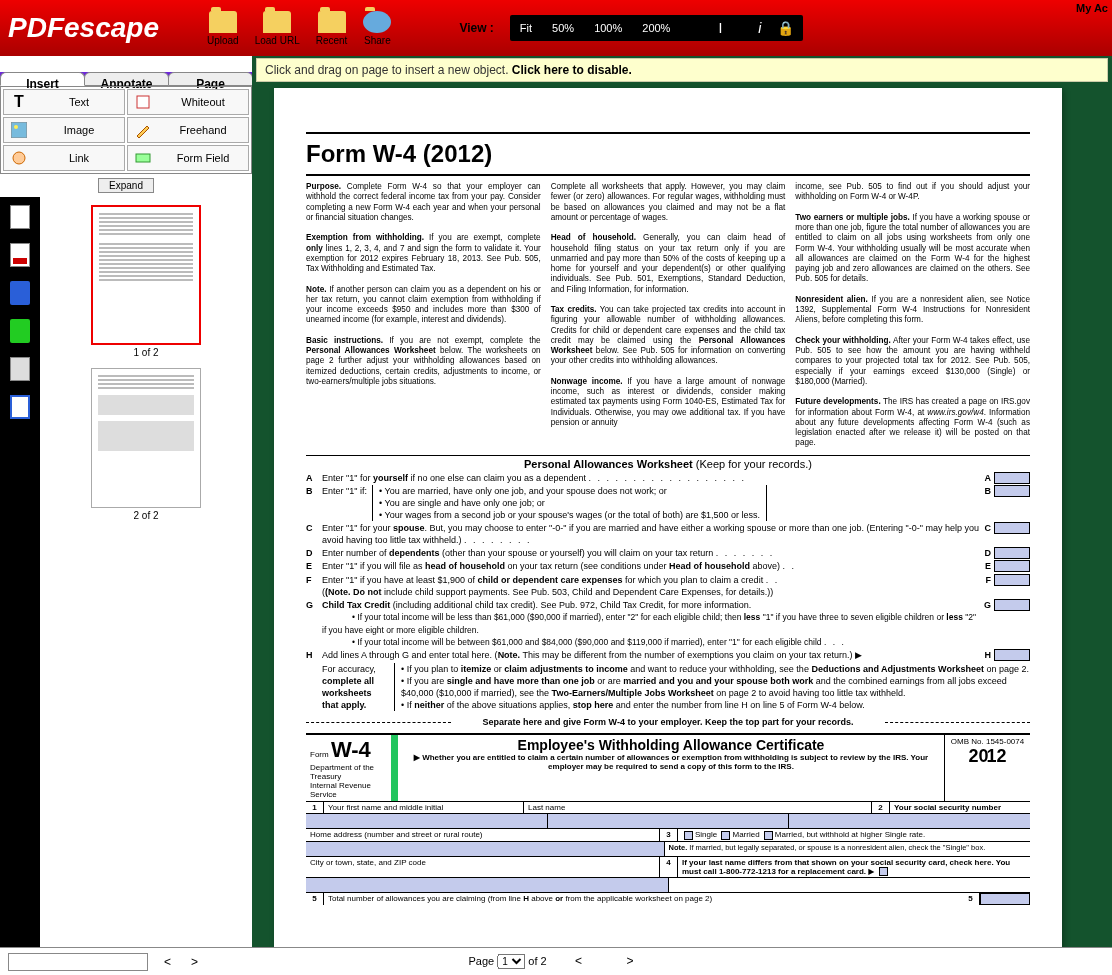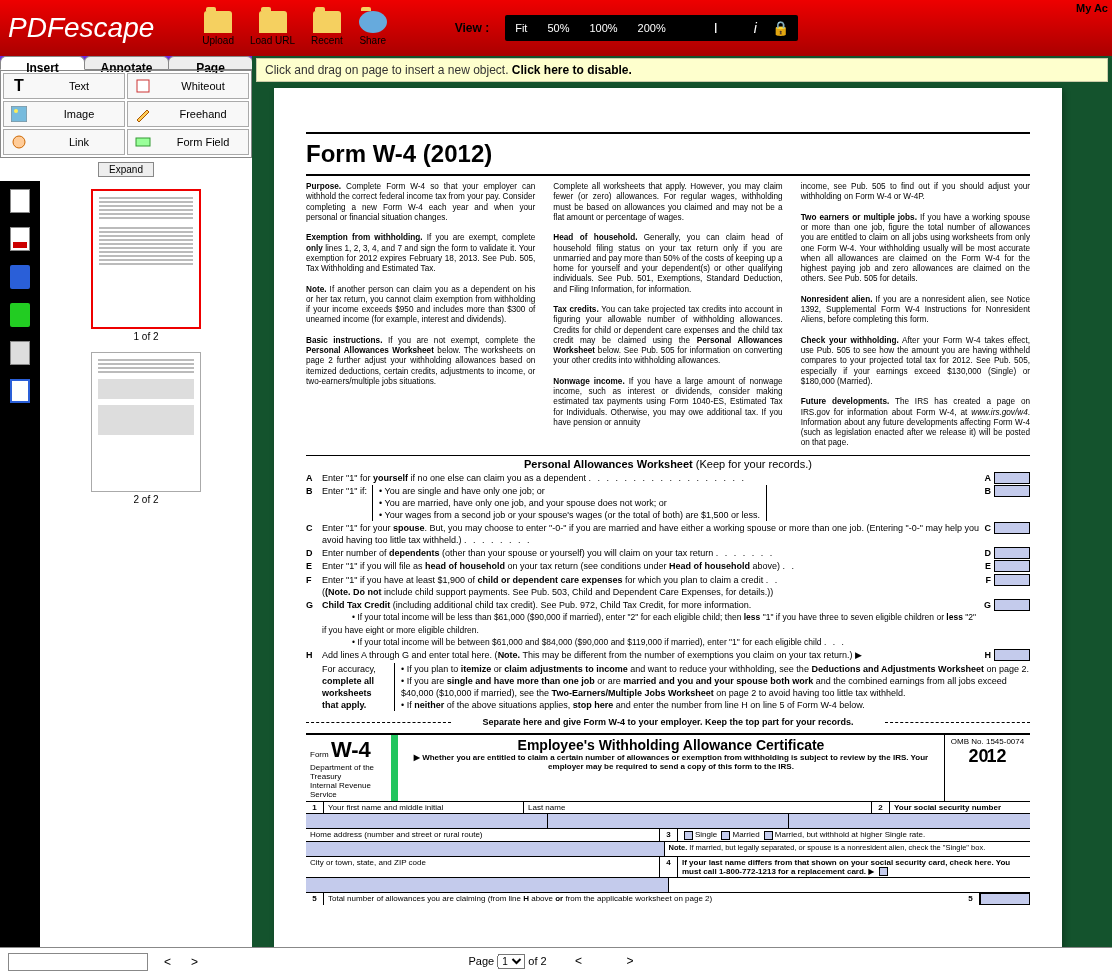--- a/index.html
+++ b/index.html
@@ -1,32 +1,32 @@
 <!DOCTYPE html>
 <html><head>
 <meta charset="utf-8">
 <style>
 * { box-sizing: border-box; margin: 0; padding: 0; }
 body { font-family: Arial, sans-serif; font-size: 11px; width: 1112px; height: 975px; overflow: hidden; background: #fff; }
 .topbar { height: 56px; background: linear-gradient(#e00,#a00); display: flex; align-items: center; padding: 0 8px; position: relative; }
-.logo { font-size: 28px; font-weight: normal; color: #fff; font-style: italic; margin-right: 40px; }
+.logo { font-size: 28px; font-weight: bold; color: #fff; font-style: italic; margin-right: 40px; }
 .logo .p { color: #fff; }
 .tbbtn { display: flex; flex-direction: column; align-items: center; color: #000; font-size: 10px; margin: 0 8px; cursor: pointer; }
 .tbbtn .ic { width: 28px; height: 22px; background: #f5d060; border-radius: 3px 3px 0 0; margin-bottom: 2px; position: relative; }
 .tbbtn .ic::before { content:""; position:absolute; top:-4px; left:2px; width:10px; height:4px; background:#f5d060; border-radius:2px 2px 0 0;}
 .view-sec { margin-left: 60px; display:flex; align-items:center; }
 .view-lbl { color:#000; font-weight:bold; font-size:12px; margin-right:16px;}
 .view-bar { background:#000; display:flex; align-items:center; height:26px; border-radius:2px; }
 .view-bar span { color:#fff; padding:0 10px; font-size:11px; cursor:pointer; }
 .view-bar .inp { width:30px; background:#000; border:none; color:#fff; }
 .view-bar .ticon { color:#fff; padding:0 8px; font-size:14px; }
 .myac { position:absolute; right:4px; top:2px; font-weight:bold; font-size:11px; color:#000; }
 .main { display:flex; height: calc(975px - 56px - 28px); }
 .left { width: 252px; display:flex; flex-direction:column; }
-.tabs { display:flex; height:14px; background:#6d28d9; }
+.tabs { display:flex; height:14px; background:#6d28d9;margin-top:16px; }
 .tab { flex:1; border:1px solid #888; border-radius:6px 6px 0 0; text-align:center; line-height:22px; font-size:12px; font-weight:bold; cursor:pointer; margin-right:-1px; background:#eee; }
 .tab.active { background:#fff; border-bottom:1px solid #fff; z-index:2; }
 .toolgrid { display:grid; grid-template-columns:1fr 1fr; border:1px solid #888; padding:2px; gap:2px; }
 .tool { border:1px solid #aaa; background:#f8f8f8; display:flex; align-items:center; height:26px; font-size:11px; cursor:pointer; }
 .tool .ti { width:22px; height:22px; margin:0 4px; display:flex; align-items:center; justify-content:center; }
 .tool .tl { flex:1; text-align:center; }
 .expand { margin:4px auto; border:1px solid #888; background:#eee; padding:1px 8px; font-size:10px; cursor:pointer; width:56px; text-align:center; }
 .thumbs-wrap { flex:1; display:flex; background:#000; }
 .iconcol { width:40px; background:#000; display:flex; flex-direction:column; align-items:center; padding-top:8px; gap:14px; }
 .iconcol div { width:20px; height:24px; cursor:pointer; }
@@ -42,21 +42,21 @@
 .thumb .timg { width:110px; height:140px; background:#fff; border:1px solid #aaa; margin:0 auto; position:relative; overflow:hidden; }
 .thumb.sel .timg { border:2px solid #e00; }
 .tcontent { position:absolute; inset:6px; }
 .tcontent .tline { height:2px; background:#bbb; margin-bottom:2px; }
 .thumb .tlbl { text-align:center; font-size:10px; margin-top:2px; }
 .docarea { flex:1; background:#14532d; position:relative; overflow:hidden; }
 .hint { position:absolute; top:2px; left:4px; right:4px; background:#feffcd; border:1px solid #cca; padding:4px 8px; font-size:12px; color:#333; }
 .hint b { color:#000; }
 .page { position:absolute; top:32px; left:22px; width:788px; height:880px; background:#fff; box-shadow:2px 2px 6px rgba(0,0,0,0.3); padding:44px 32px 20px 32px; font-family:Arial,sans-serif; color:#000; overflow:hidden; }
 .page h1 { font-size:24px; border-top:2px solid #000; border-bottom:2px solid #000; padding:6px 0; margin-bottom:6px; font-family:Arial; font-weight:bold; }
-.cols { display:flex; gap:18px; font-size:8.2px; line-height:1.25; text-align:justify; }
+.cols { display:flex; gap:10px; font-size:8.2px; line-height:1.25; text-align:justify; }
 .cols > div { flex:1; }
 .cols b { font-weight:bold; }
 .ws-hd { text-align:center; font-size:11px; margin:6px 0 2px; border-top:1px solid #000; padding-top:2px; }
 .ws-hd b { font-weight:bold; }
 .wrow { display:flex; font-size:9px; line-height:1.35; margin:1px 0; align-items:flex-start; }
 .wlet { width:16px; font-weight:bold; }
 .wtxt { flex:1; }
 .wrlet { width:14px; font-weight:bold; text-align:right; padding-right:3px; }
 .wbox { width:36px; height:12px; background:#c4cbec; border:1px solid #000; }
 .dots { letter-spacing:2px; color:#000; }
@@ -261,22 +261,22 @@
           <div class="wlet">A</div>
           <div class="wtxt"><span>Enter "1" for </span><b>yourself</b><span> if no one else can claim you as a dependent</span> <span class="dots">. . . . . . . . . . . . . . . . . .</span></div>
           <div class="wrlet">A</div>
           <div class="wbox"></div>
         </div>
       <div class="wrow">
           <div class="wlet">B</div>
           <div class="wtxt" style="display:flex">
             <div style="width:50px"><span>Enter "1" if:</span></div>
             <div style="border-left:1px solid #000;padding-left:6px;border-right:1px solid #000;padding-right:6px">
+              <div>• <span>You are married, have only one job, and your spouse does not work; or</span></div>
               <div>• <span>You are single and have only one job; or</span></div>
-              <div>• <span>You are married, have only one job, and your spouse does not work; or</span></div>
               <div>• <span>Your wages from a second job or your spouse's wages (or the total of both) are $1,500 or less.</span></div>
             </div>
           </div>
           <div class="wrlet">B</div>
           <div class="wbox"></div>
         </div>
       <div class="wrow">
           <div class="wlet">C</div>
           <div class="wtxt"><span>Enter "1" for your </span><b>spouse</b><span>. But, you may choose to enter "-0-" if you are married and have either a working spouse or more than one job. (Entering "-0-" may help you avoid having too little tax withheld.)</span> <span class="dots">. . . . . . . .</span></div>
           <div class="wrlet">C</div>

